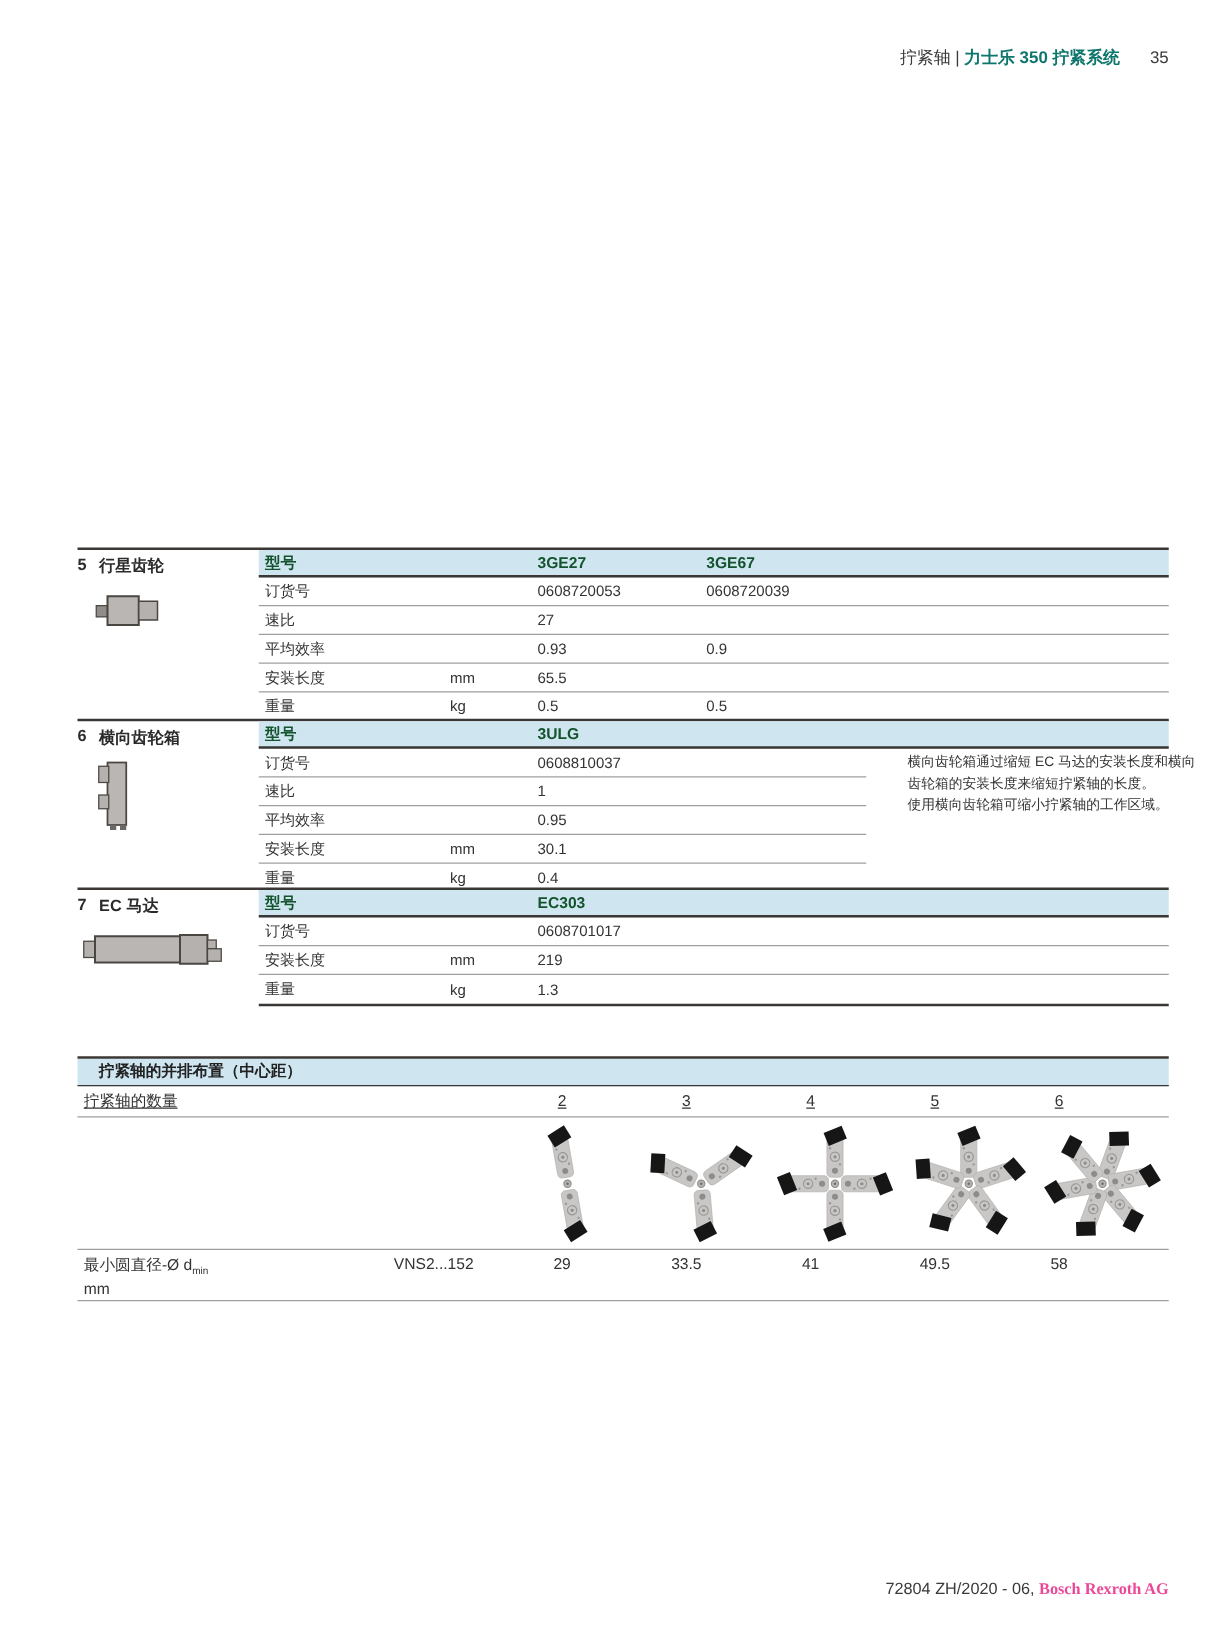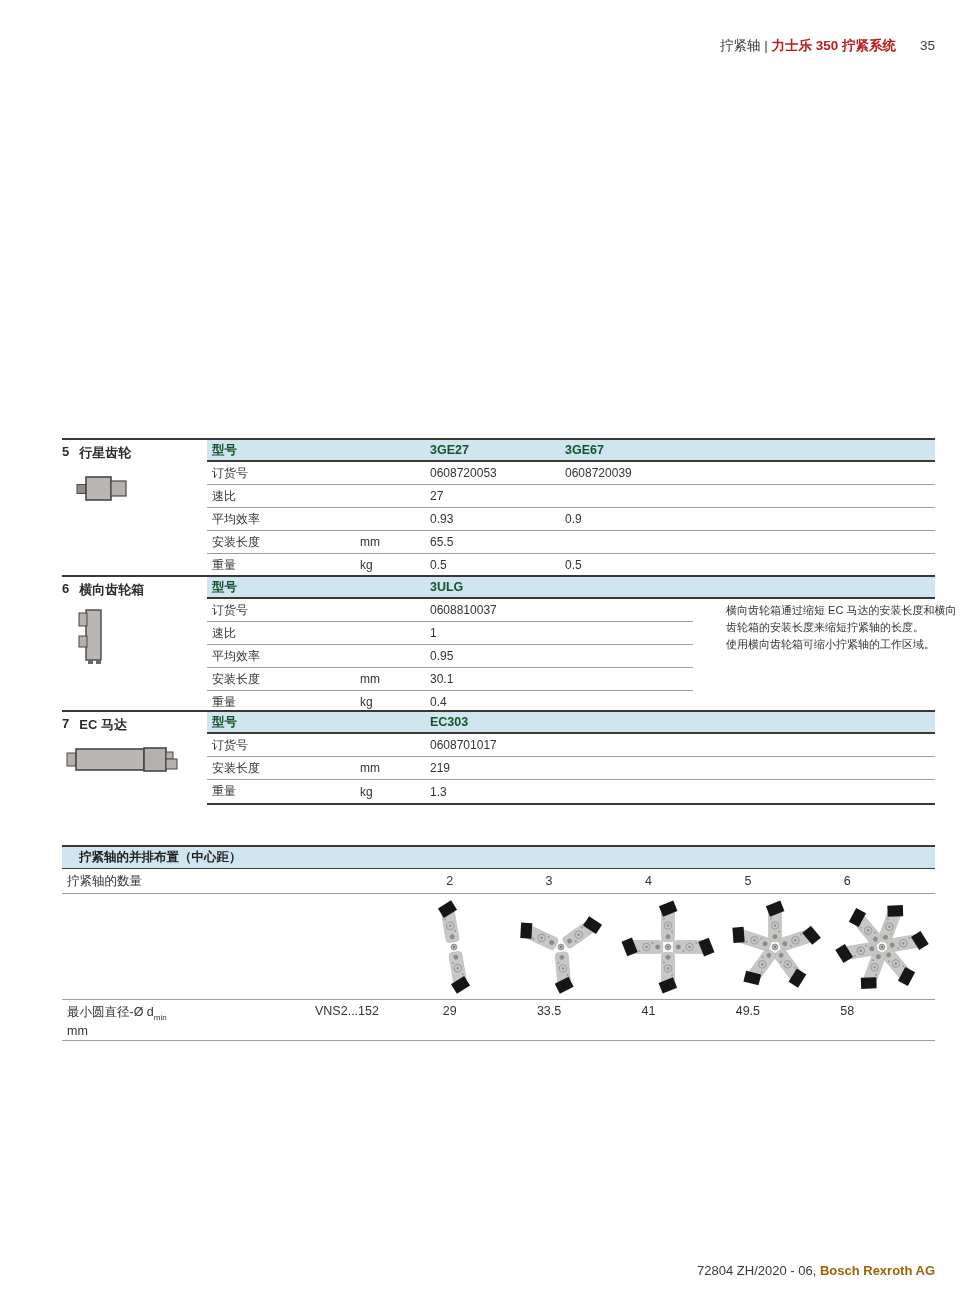--- a/index.html
+++ b/index.html
@@ -4,24 +4,24 @@
 <style>
   * { box-sizing: border-box; margin: 0; padding: 0; }
   body { background: #ffffff; }
   .page {
     position: relative; width: 971px; height: 1303px;
     background: #ffffff; overflow: hidden;
     font-family: "Liberation Sans", sans-serif; color: #333;
   }
   
   .hdr { position: absolute; top: 37px; right: 36px; font-size: 13.5px; color: #3a3a3a; }
-  .hdr b { color: #b91c1c; }
+  .hdr b { color: #0f766e; }
   .hdr .pg { margin-left: 24px; }
   .ftr { position: absolute; top: 1263px; right: 36px; font-size: 13px; color: #3a3a3a; }
-  .ftr b { color: #a16207; }
+  .ftr b { color: #ec4899; font-family: Liberation Serif, serif; }
 
   
   .spec-block { position: absolute; left: 62px; width: 873px; }
   .topline { position: absolute; top: 0; left: 0; width: 100%; height: 2px; background: #3b3735; }
   .spec-side { position: absolute; left: 0; top: 6px; width: 145px; }
   .spec-title { display: flex; gap: 10px; font-weight: bold; font-size: 13px; color: #2b2b2b; white-space: nowrap; }
   .spec-table { position: absolute; left: 145px; top: 2px; width: 728px; }
   .thead {
     display: grid; grid-template-columns: 148px 70px 135px 1fr; align-items: center;
     height: 22px; background: #cfe6f1; border-bottom: 2px solid #3b3735;
@@ -37,21 +37,21 @@
   .c { padding-left: 5px; white-space: nowrap; }
   .gear-note { position: absolute; left: 664px; top: 27px; width: 250px; font-size: 11px; line-height: 1.55; color: #333; }
 
   
   .arr-block { position: absolute; left: 62px; top: 845px; width: 873px; }
   .arr-title {
     margin-top: 2px; height: 22px; background: #cfe6f1; border-bottom: 1px solid #3b3735;
     display: flex; align-items: center; padding-left: 17px;
     font-weight: bold; font-size: 12.5px; color: #222;
   }
-  .arr-count { display: flex; height: 25px; border-bottom: 1px solid #9e9e9e; align-items: center; font-size: 12.5px; }
+  .arr-count { display: flex; height: 25px; border-bottom: 1px solid #9e9e9e; align-items: center; font-size: 12.5px; text-decoration: underline; }
   .arr-label { flex: 0 0 338px; padding-left: 5px; }
   .num-grid { flex: 0 0 497px; display: grid; grid-template-columns: repeat(5, 1fr); text-align: center; }
   .diag-row { display: flex; height: 106px; border-bottom: 1px solid #9e9e9e; align-items: center; }
   .diag-spacer { flex: 0 0 338px; }
   .diag-grid { flex: 0 0 535px; display: grid; grid-template-columns: repeat(5, 1fr); justify-items: center; align-items: center; }
   .min-row { display: flex; min-height: 38px; border-bottom: 1px solid #9e9e9e; align-items: flex-start; padding-top: 4px; font-size: 12.5px; }
   .min-label { flex: 0 0 253px; padding-left: 5px; line-height: 1.35; }
   .min-label sub { font-size: 8px; }
   .min-series { flex: 0 0 85px; }
 

